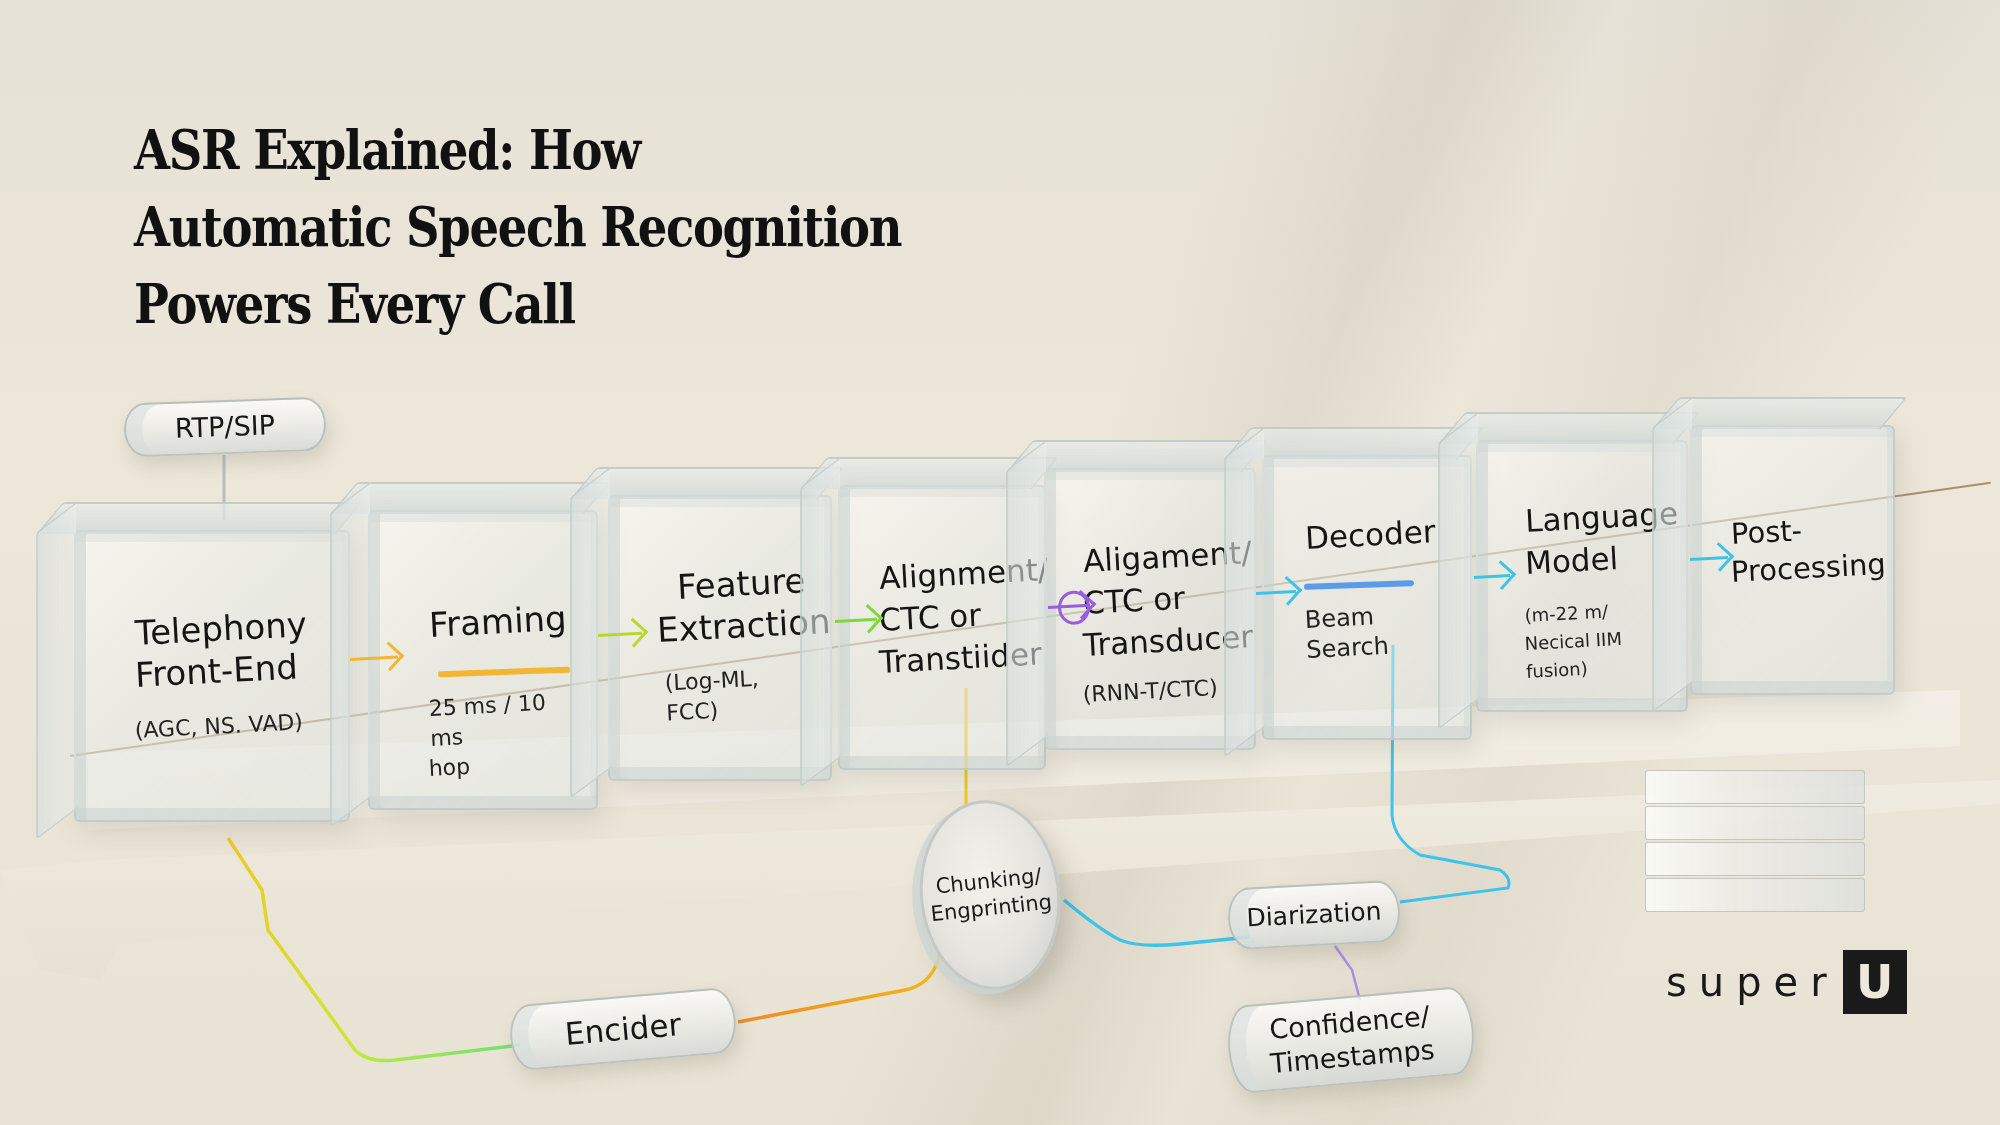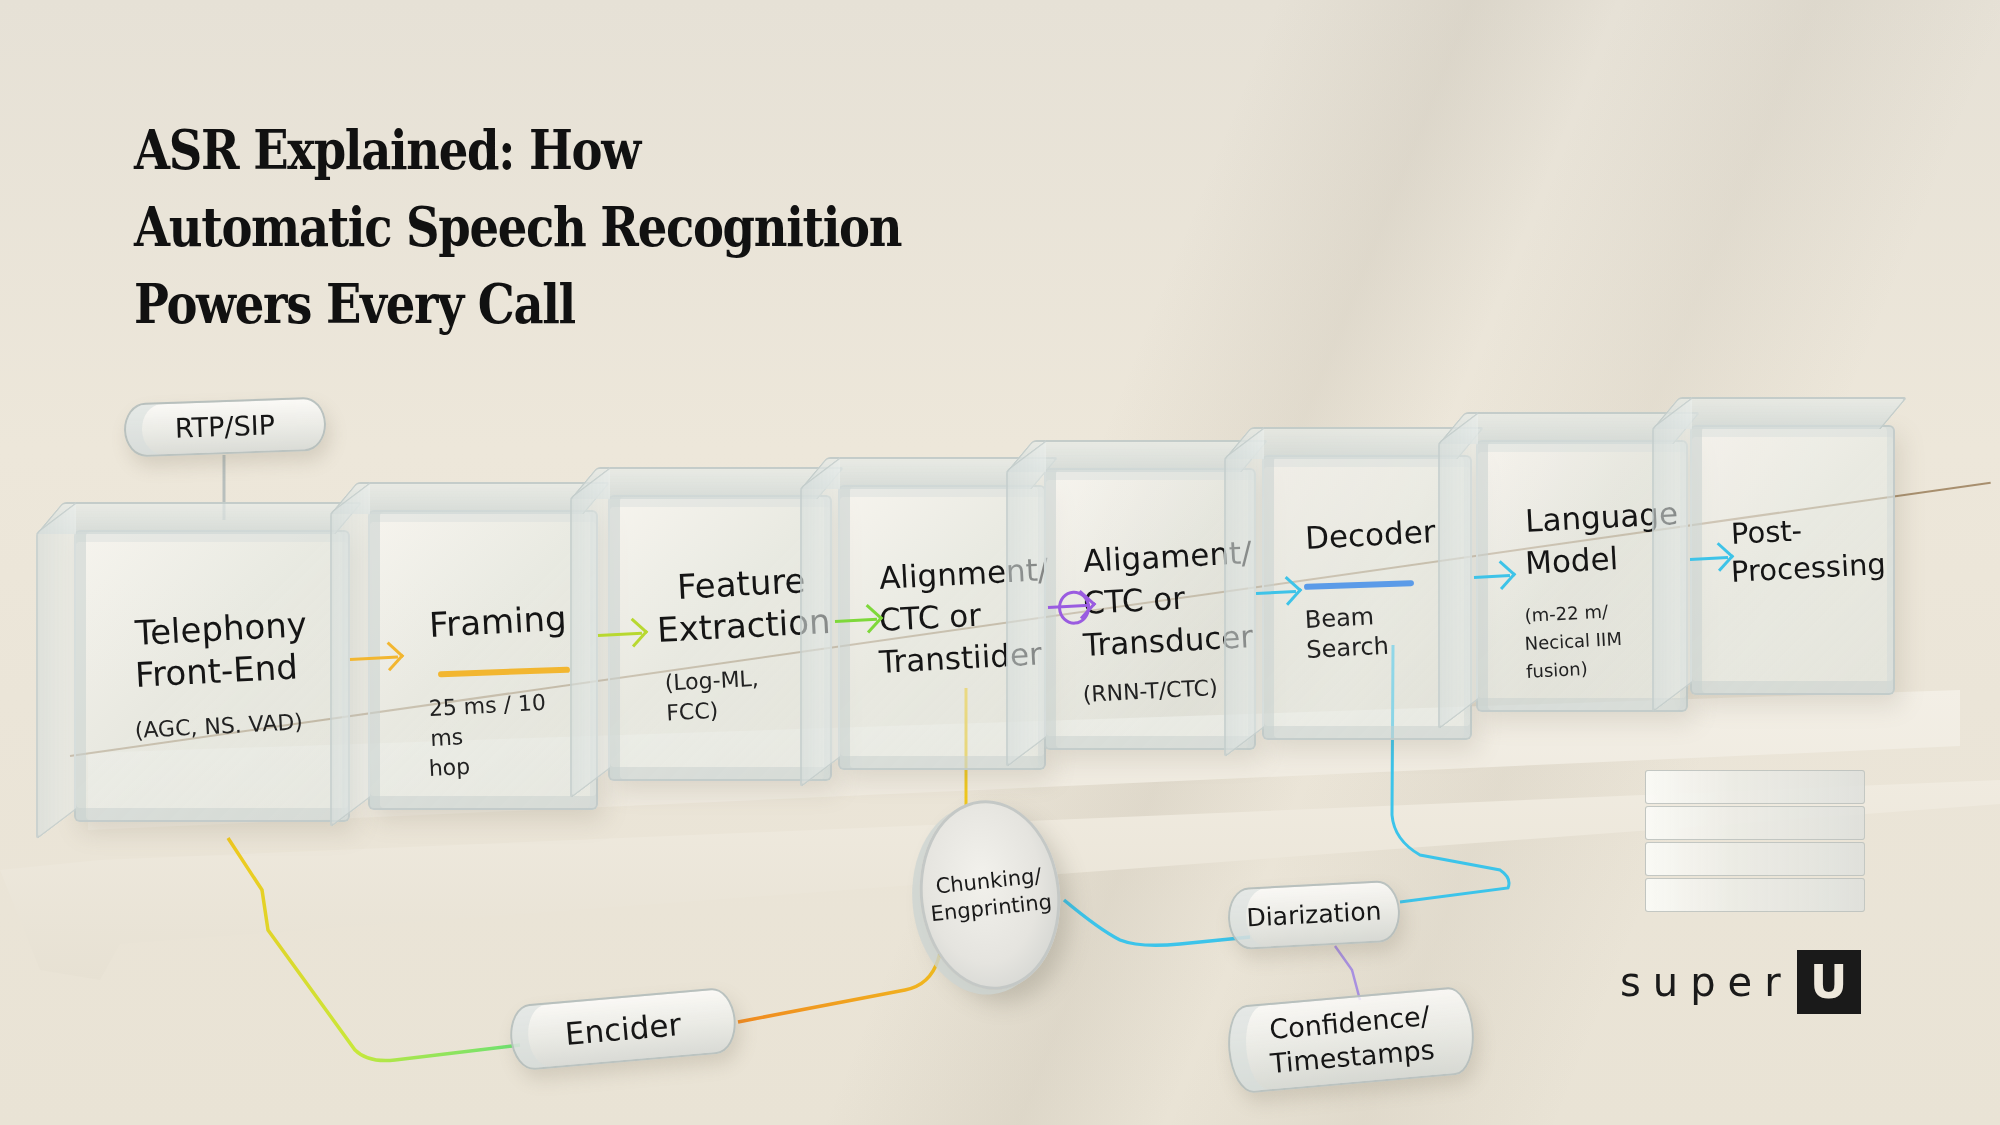--- a/index.html
+++ b/index.html
@@ -114,21 +114,21 @@
 
   
   .stack { position: absolute; left: 1645px; top: 770px; width: 220px; height: 150px; }
   .slab {
     position: absolute; left: 0; width: 220px; height: 34px;
     background: linear-gradient(90deg, rgba(250,250,246,0.95) 0%, rgba(236,236,230,0.9) 40%, rgba(222,224,220,0.85) 100%);
     border: 1.5px solid rgba(190,194,190,0.9); border-radius: 3px;
   }
 
   
-  .logo { position: absolute; left: 1620px; top: 950px; display: flex; align-items: center; }
+  .logo { position: absolute; left: 1666px; top: 950px; display: flex; align-items: center; }
   .logo-text { font-size: 40px; letter-spacing: 12px; color: #1a1a1a; font-family: "DejaVu Sans", sans-serif; }
   .logo-box {
     width: 64px; height: 64px; background: #1a1a1a; color: #eee8dc;
     display: flex; align-items: center; justify-content: center;
     font-size: 46px; font-weight: bold; margin-left: 4px;
   }
 </style>
 </head>
 <body>
 

